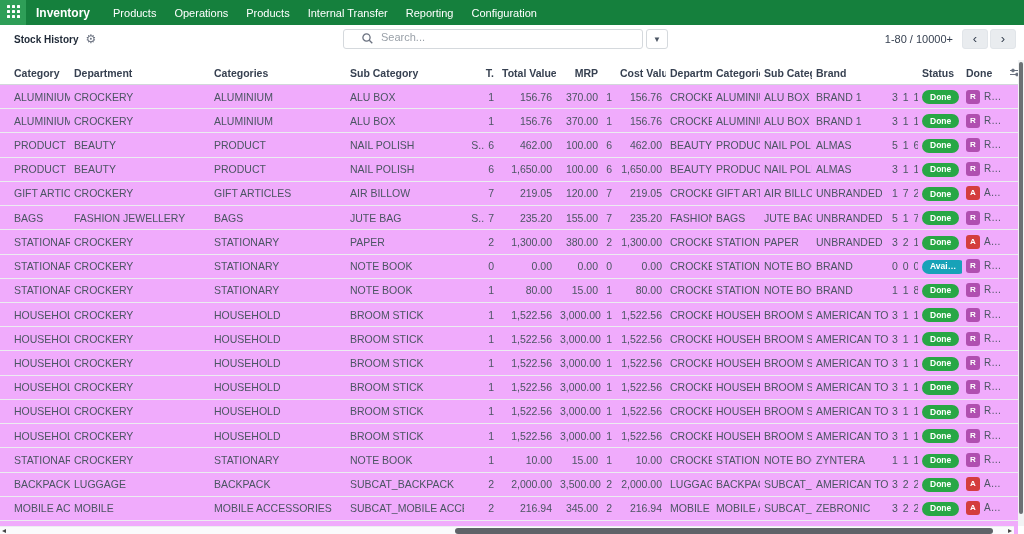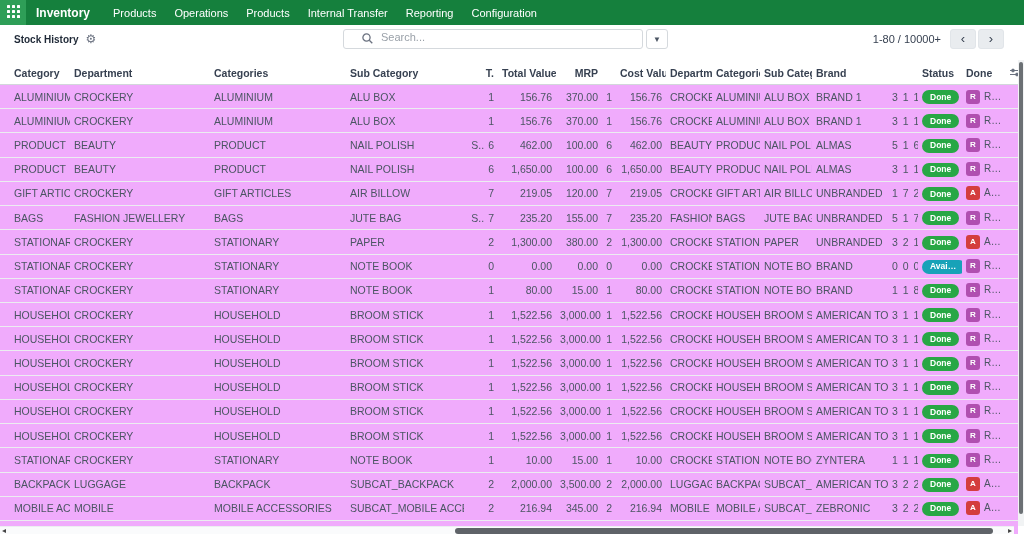--- a/index.html
+++ b/index.html
@@ -48,21 +48,21 @@
   .search-box input {
     border:none; outline:none; flex:1; font-size:11px; color:#374151;
     font-family:"Liberation Sans",sans-serif; background:transparent;
   }
   .search-box input::placeholder { color:#9aa1a9; }
   .search-caret {
     width:22px; margin-left:3px; border:1px solid #d5d9dd; border-radius:3px;
     display:flex; align-items:center; justify-content:center;
     color:#4b5563; font-size:8px; cursor:pointer; background:#fff;
   }
-  .pager { position:absolute; right:20px; top:4px; display:flex; align-items:center; gap:9px; height:20px; }
+  .pager { position:absolute; right:8px; top:4px; display:flex; align-items:center; gap:9px; height:20px; }
   .pager-text { font-size:11px; color:#374151; white-space:nowrap; }
   .pager-btns { display:flex; gap:2px; }
   .pager-btn {
     width:26px; height:20px; background:#e9ecef; border:1px solid #e1e5e9; border-radius:3px;
     display:flex; align-items:center; justify-content:center;
     color:#374151; font-size:13px; line-height:1; cursor:pointer; padding-bottom:2px;
   }
   
   .table-area { margin-top:9px; }
   table { border-collapse:collapse; table-layout:fixed; width:1018px; }

